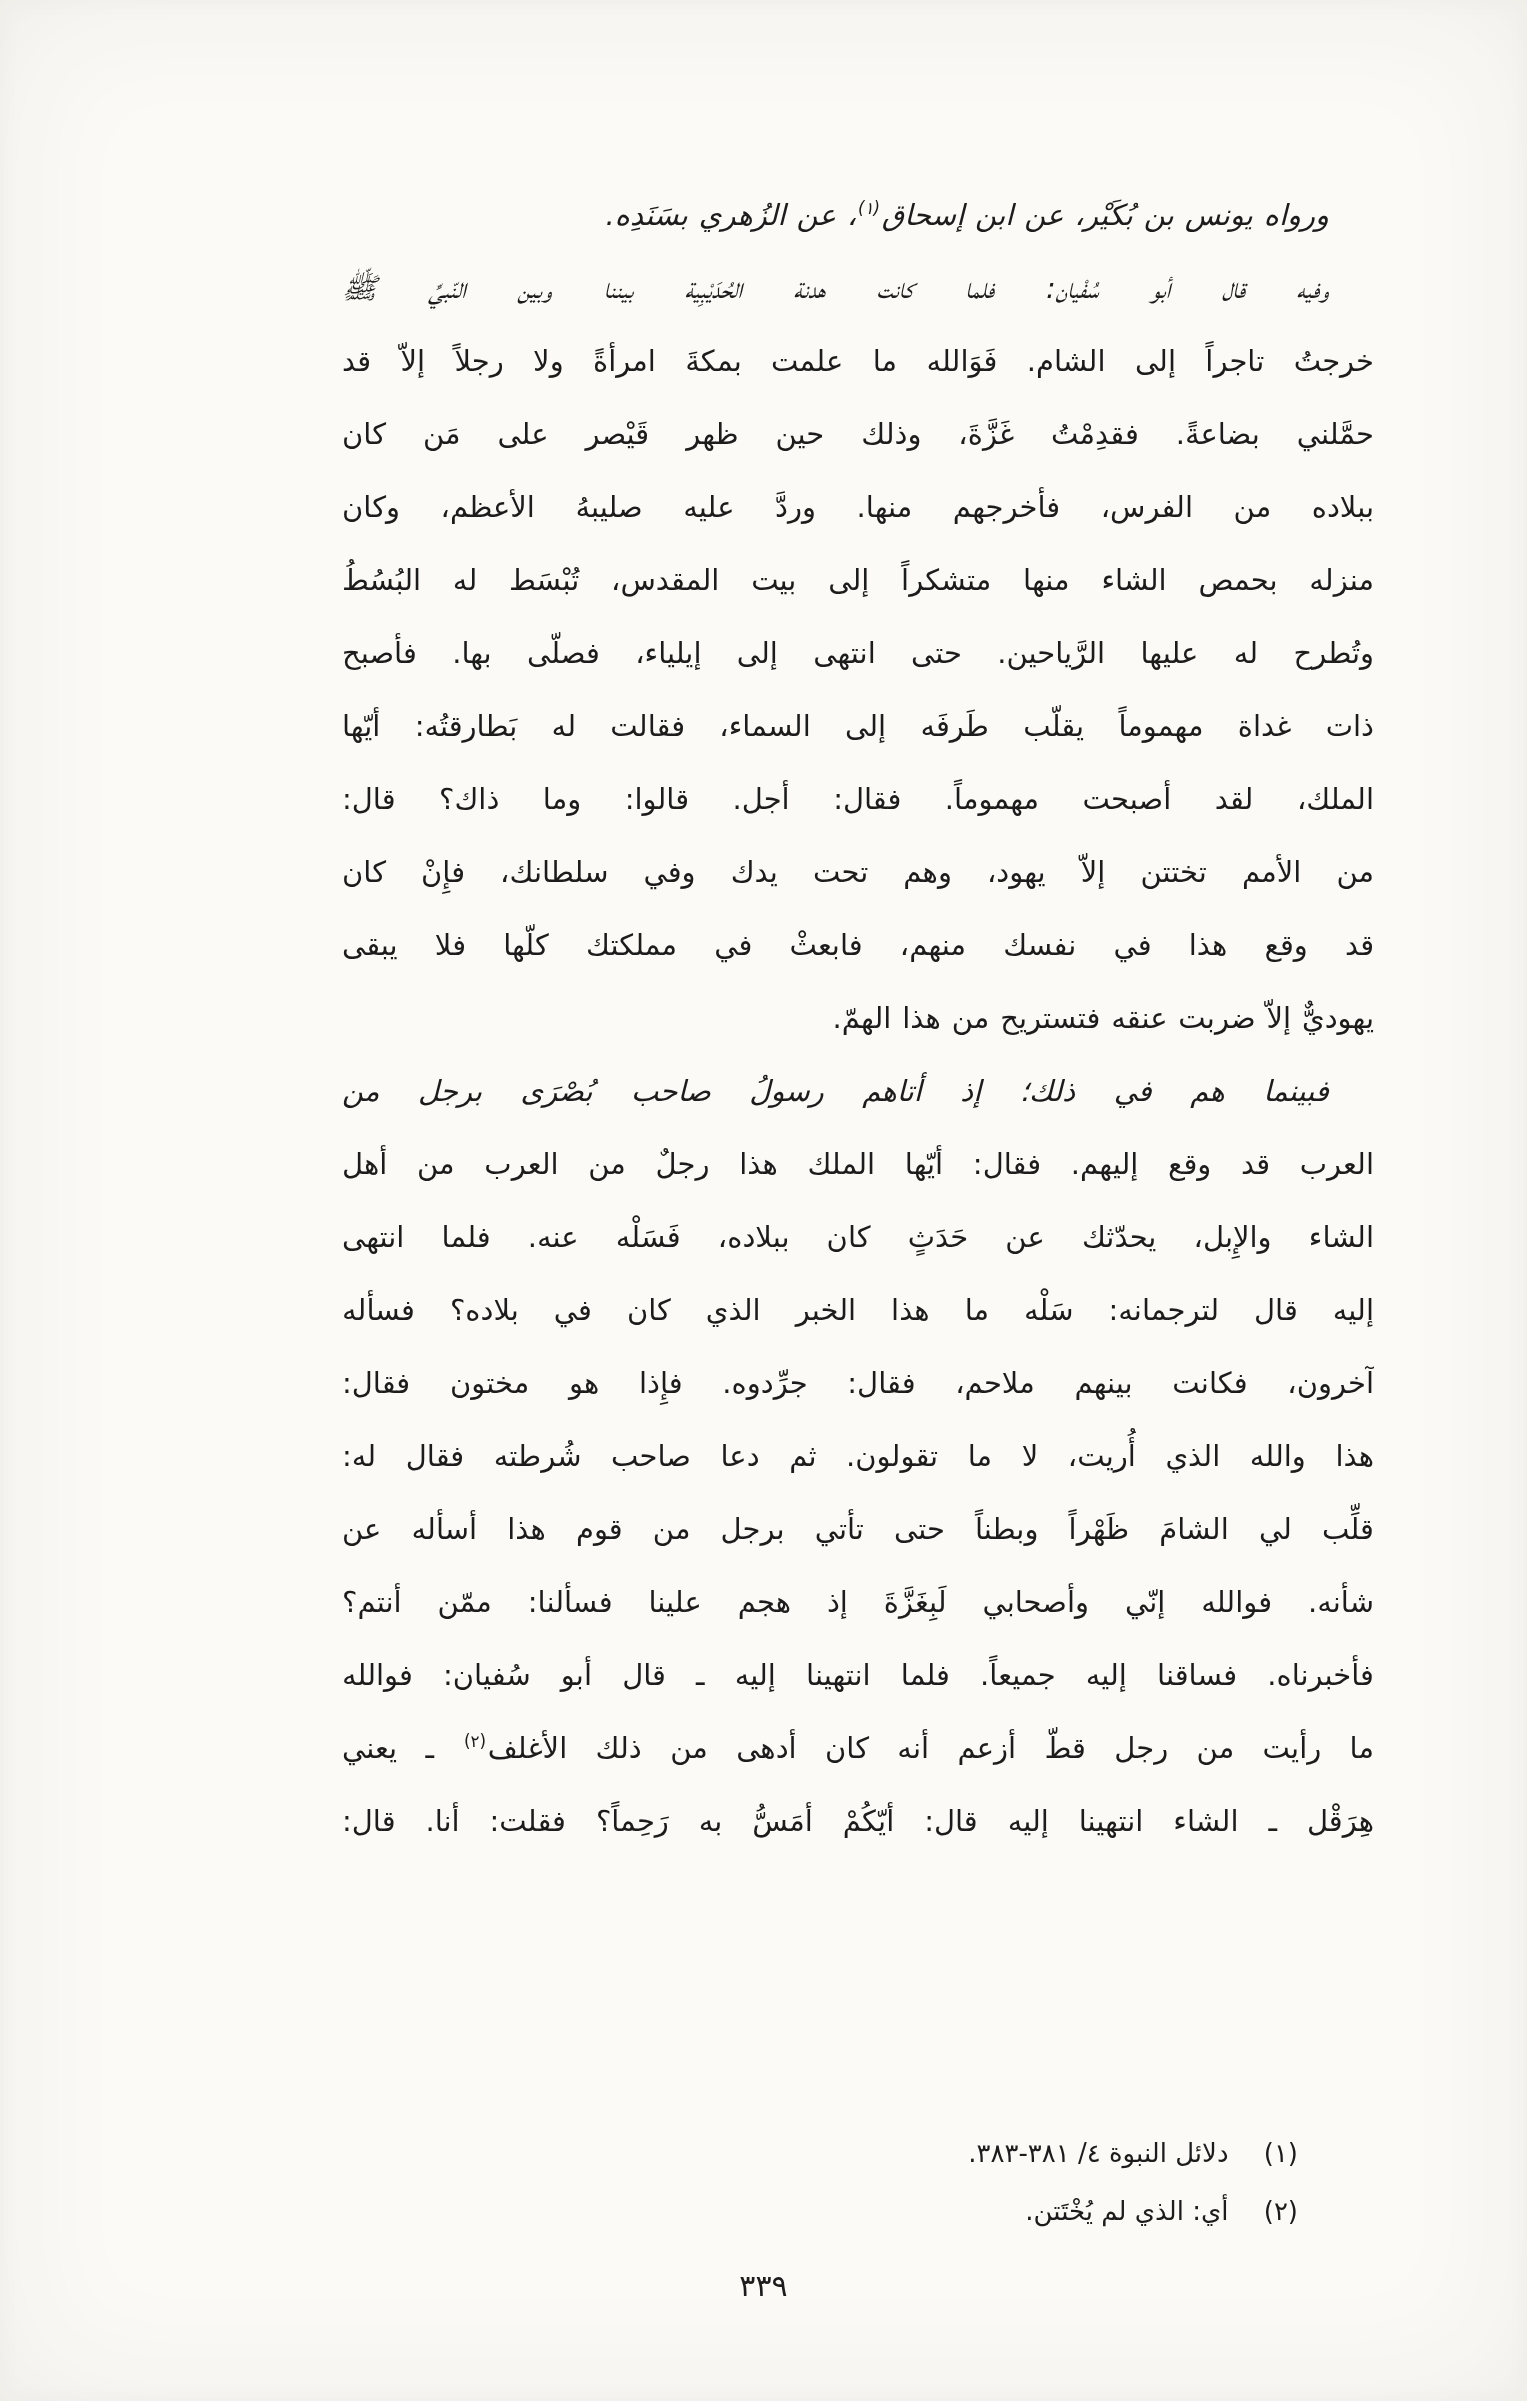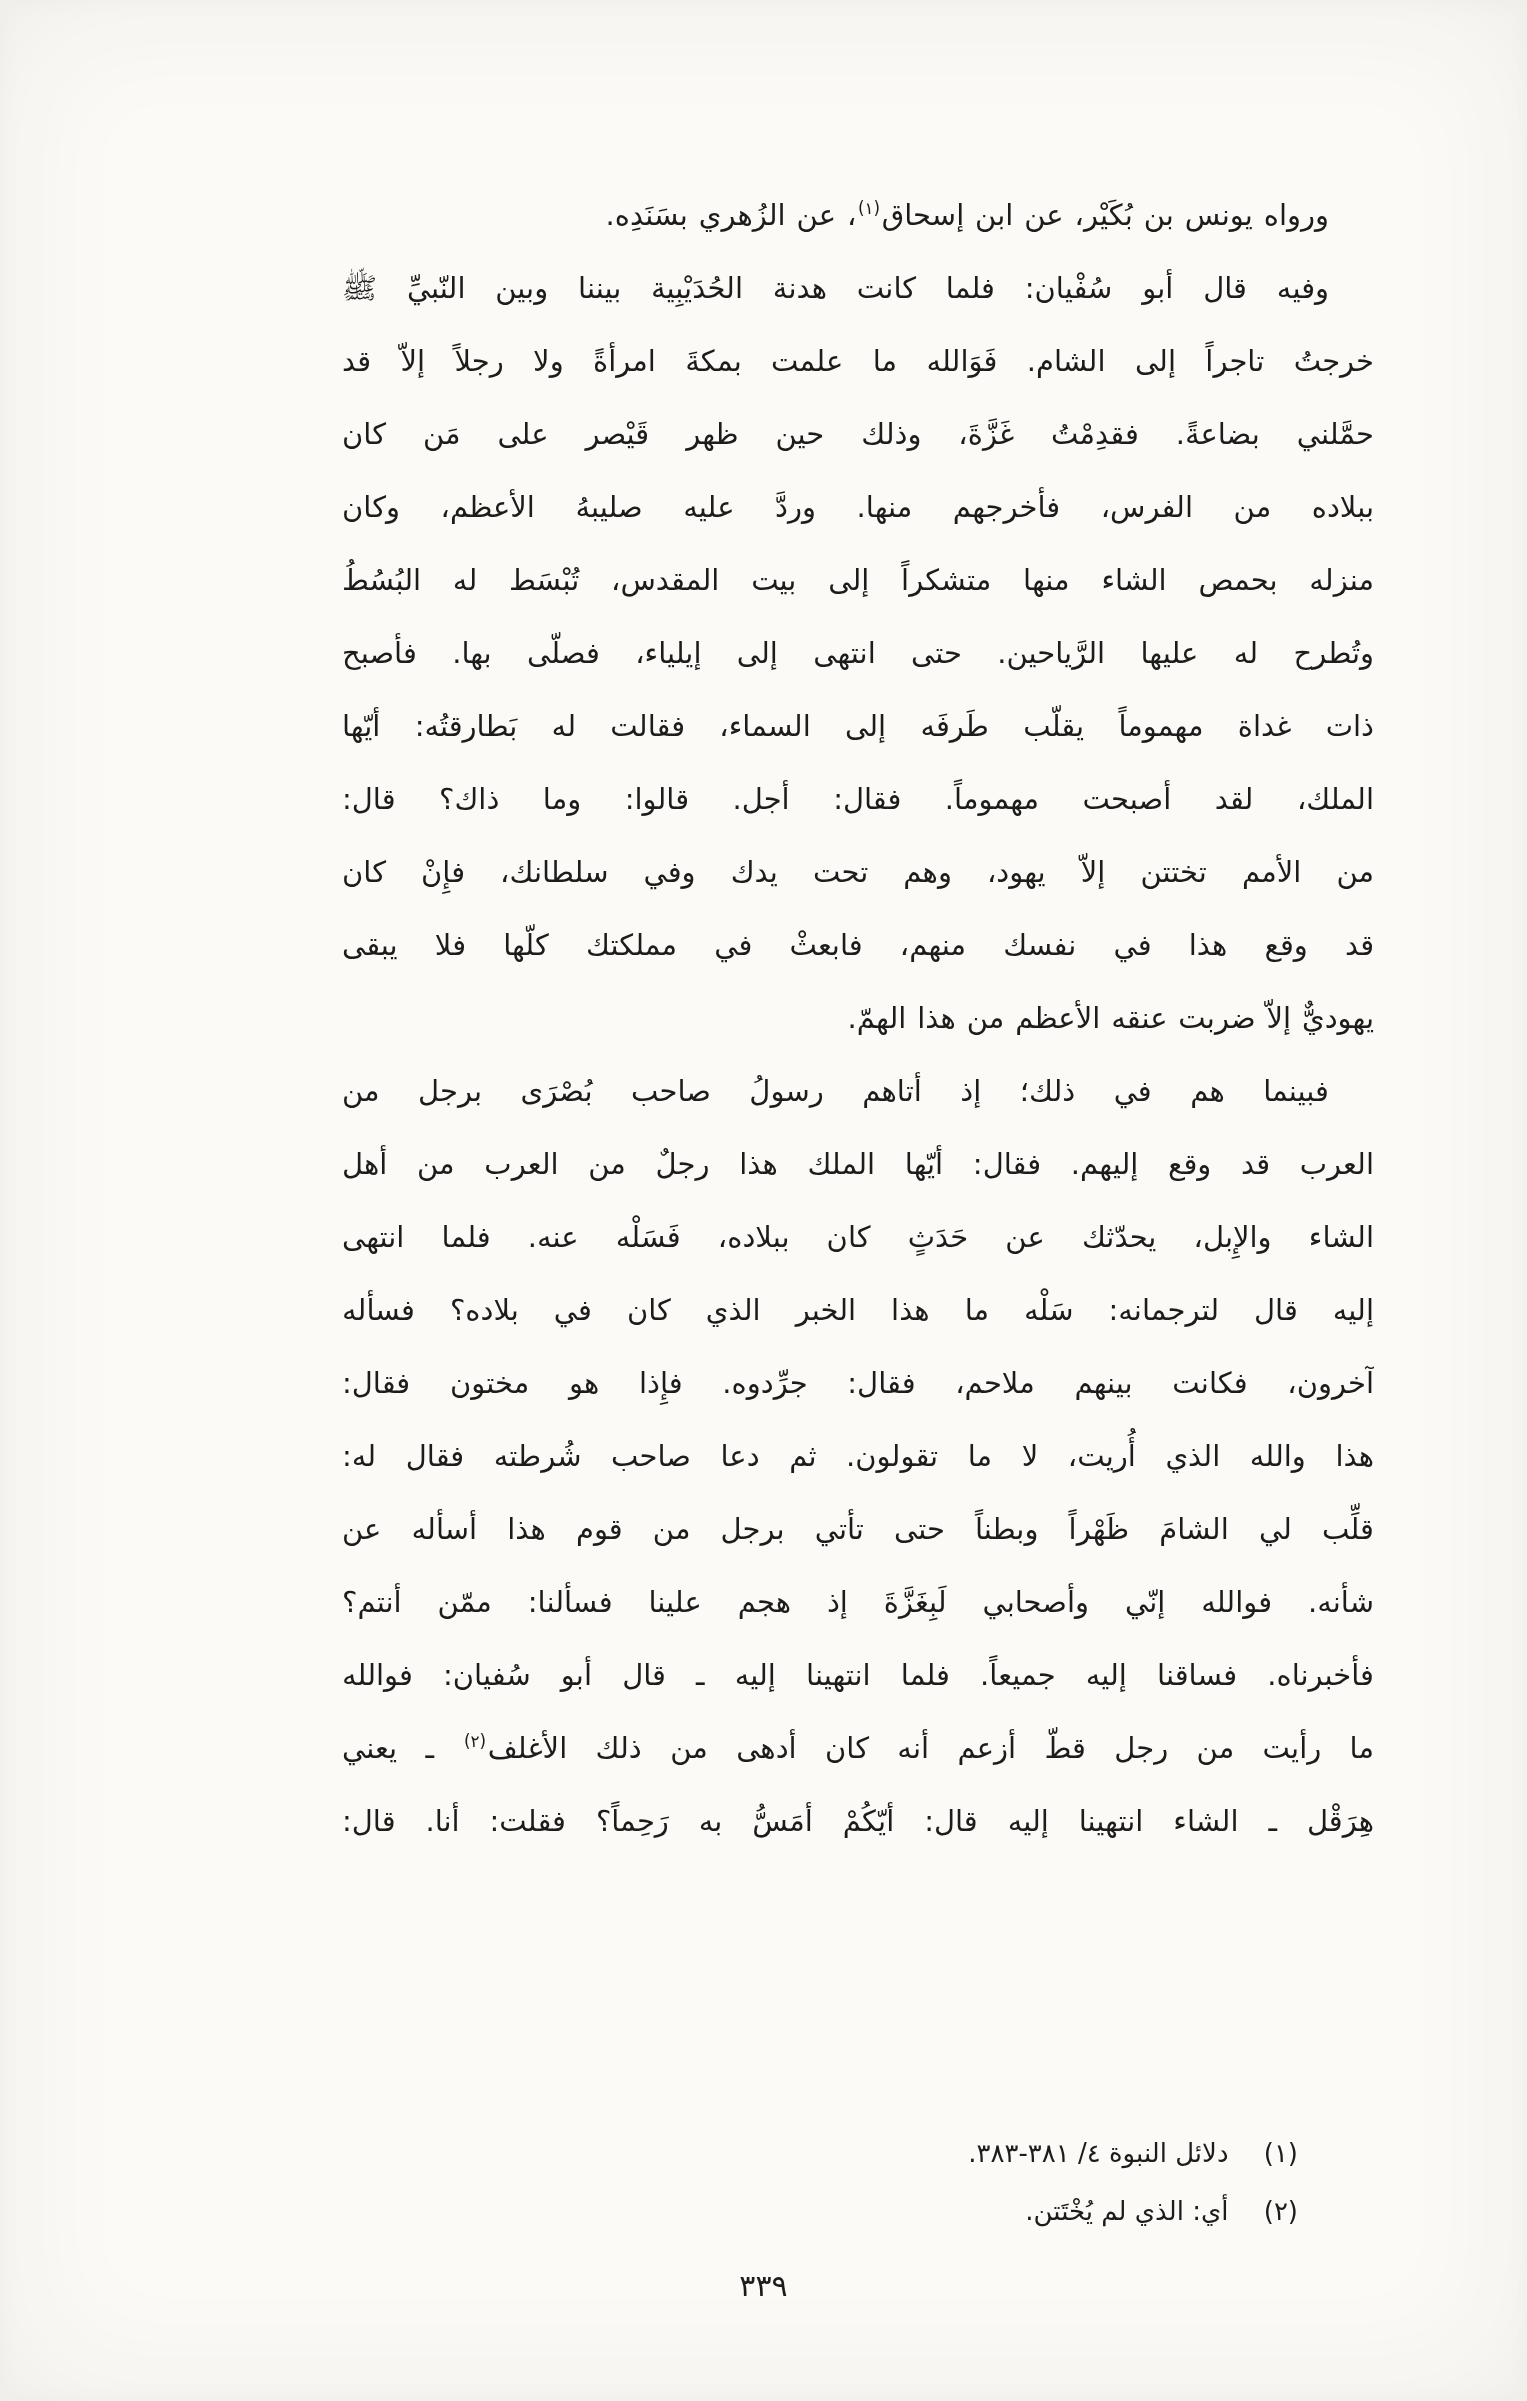--- a/index.html
+++ b/index.html
@@ -32,20 +32,21 @@
   .line {
     height: 73px;
     line-height: 73px;
     overflow: hidden;
     text-align: justify;
     text-align-last: justify;
     word-spacing: 1.7px;
   }
   .line.indent {
     padding-right: 45px;
+    font-style: italic;
   }
   .line.para-end {
     text-align: right;
     text-align-last: right;
   }
   .fn-mark {
     font-size: 0.58em;
     vertical-align: super;
     line-height: 0;
     padding: 0 1.7px;
@@ -90,21 +91,21 @@
         <div class="line indent">وفيه قال أبو سُفْيان: فلما كانت هدنة الحُدَيْبِية بيننا وبين النّبيِّ ﷺ</div>
         <div class="line">خرجتُ تاجراً إلى الشام. فَوَالله ما علمت بمكةَ امرأةً ولا رجلاً إلاّ قد</div>
         <div class="line">حمَّلني بضاعةً. فقدِمْتُ غَزَّةَ، وذلك حين ظهر قَيْصر على مَن كان</div>
         <div class="line">ببلاده من الفرس، فأخرجهم منها. وردَّ عليه صليبهُ الأعظم، وكان</div>
         <div class="line">منزله بحمص الشاء منها متشكراً إلى بيت المقدس، تُبْسَط له البُسُطُ</div>
         <div class="line">وتُطرح له عليها الرَّياحين. حتى انتهى إلى إيلياء، فصلّى بها. فأصبح</div>
         <div class="line">ذات غداة مهموماً يقلّب طَرفَه إلى السماء، فقالت له بَطارقتُه: أيّها</div>
         <div class="line">الملك، لقد أصبحت مهموماً. فقال: أجل. قالوا: وما ذاك؟ قال:</div>
         <div class="line">من الأمم تختتن إلاّ يهود، وهم تحت يدك وفي سلطانك، فإِنْ كان</div>
         <div class="line">قد وقع هذا في نفسك منهم، فابعثْ في مملكتك كلّها فلا يبقى</div>
-        <div class="line para-end">يهوديٌّ إلاّ ضربت عنقه الأعظم من هذا الهمّ.</div>
+        <div class="line para-end">يهوديٌّ إلاّ ضربت عنقه فتستريح من هذا الهمّ.</div>
         <div class="line indent">فبينما هم في ذلك؛ إذ أتاهم رسولُ صاحب بُصْرَى برجل من</div>
         <div class="line">العرب قد وقع إليهم. فقال: أيّها الملك هذا رجلٌ من العرب من أهل</div>
         <div class="line">الشاء والإِبل، يحدّثك عن حَدَثٍ كان ببلاده، فَسَلْه عنه. فلما انتهى</div>
         <div class="line">إليه قال لترجمانه: سَلْه ما هذا الخبر الذي كان في بلاده؟ فسأله</div>
         <div class="line">آخرون، فكانت بينهم ملاحم، فقال: جرِّدوه. فإِذا هو مختون فقال:</div>
         <div class="line">هذا والله الذي أُريت، لا ما تقولون. ثم دعا صاحب شُرطته فقال له:</div>
         <div class="line">قلِّب لي الشامَ ظَهْراً وبطناً حتى تأتي برجل من قوم هذا أسأله عن</div>
         <div class="line">شأنه. فوالله إنّي وأصحابي لَبِغَزَّةَ إذ هجم علينا فسألنا: ممّن أنتم؟</div>
         <div class="line">فأخبرناه. فساقنا إليه جميعاً. فلما انتهينا إليه ـ قال أبو سُفيان: فوالله</div>
         <div class="line"><span>ما رأيت من رجل قطّ أزعم أنه كان أدهى من ذلك الأغلف</span><sup class="fn-mark">(٢)</sup><span> ـ يعني</span></div>

